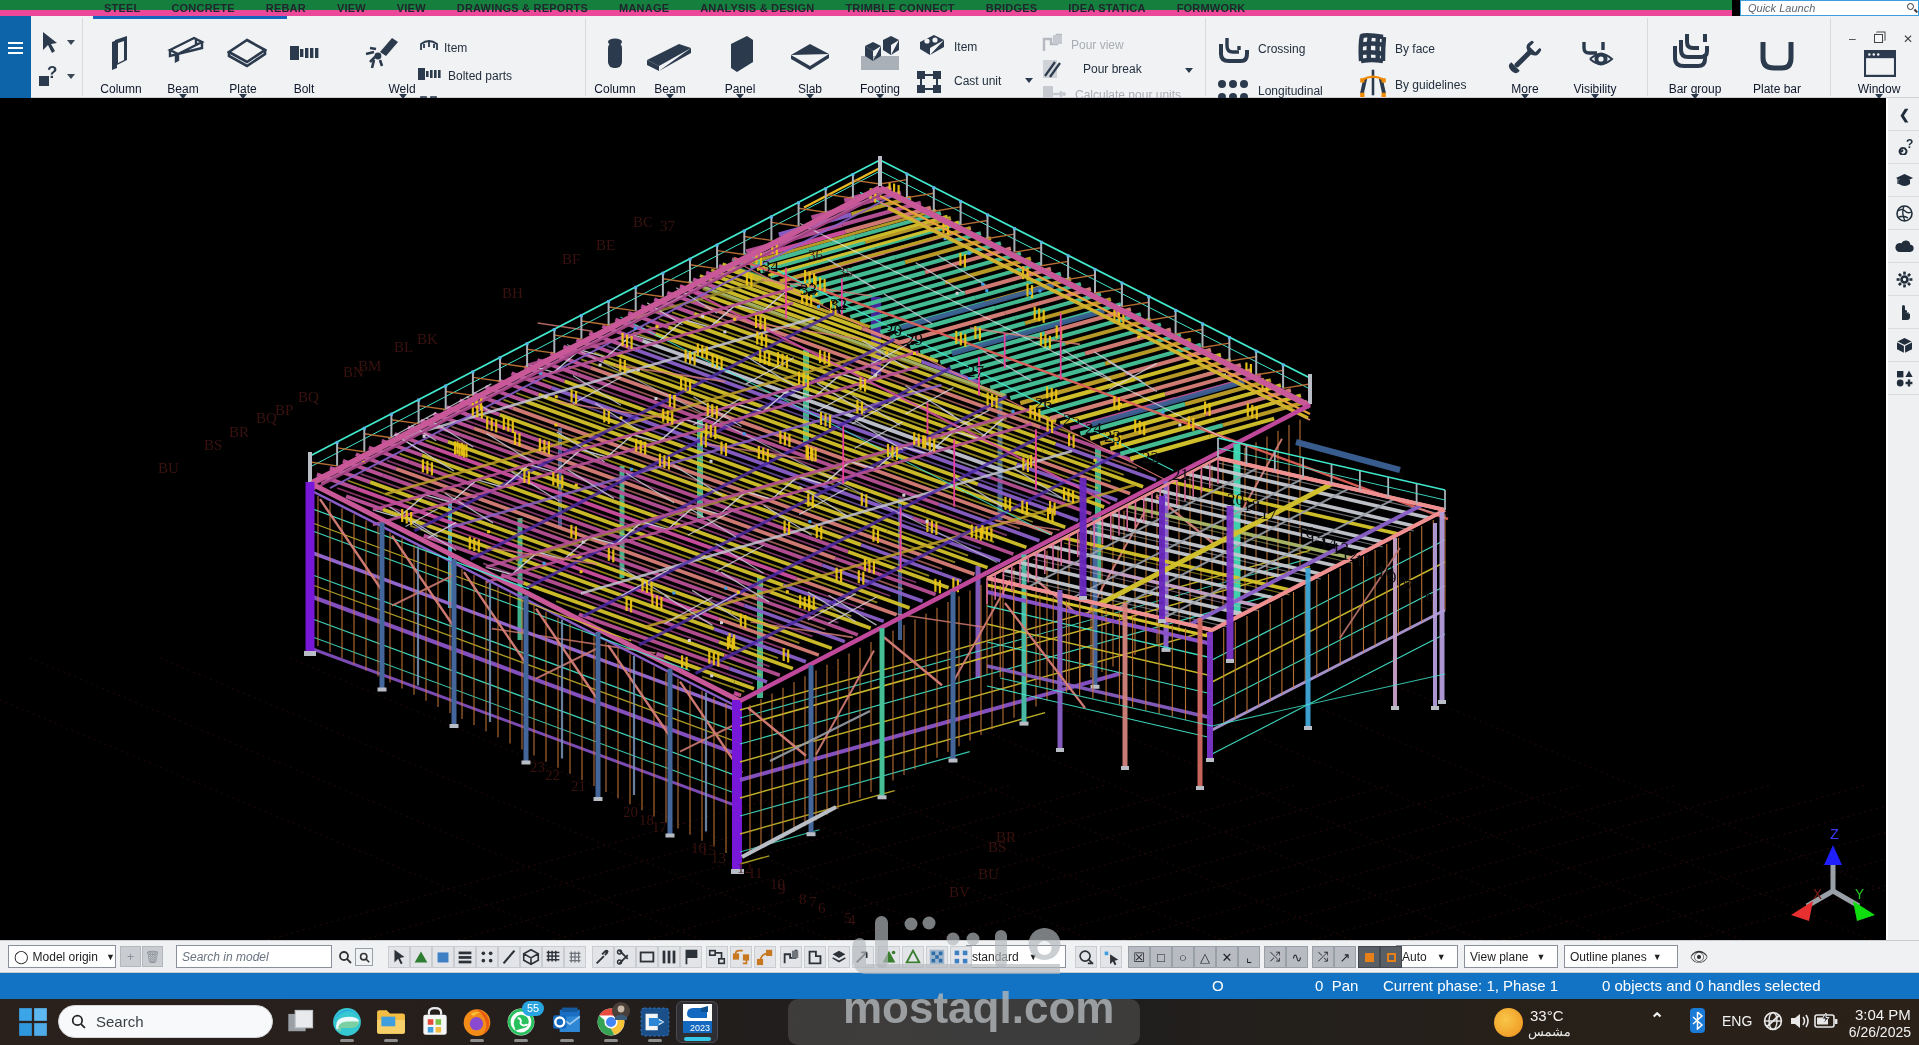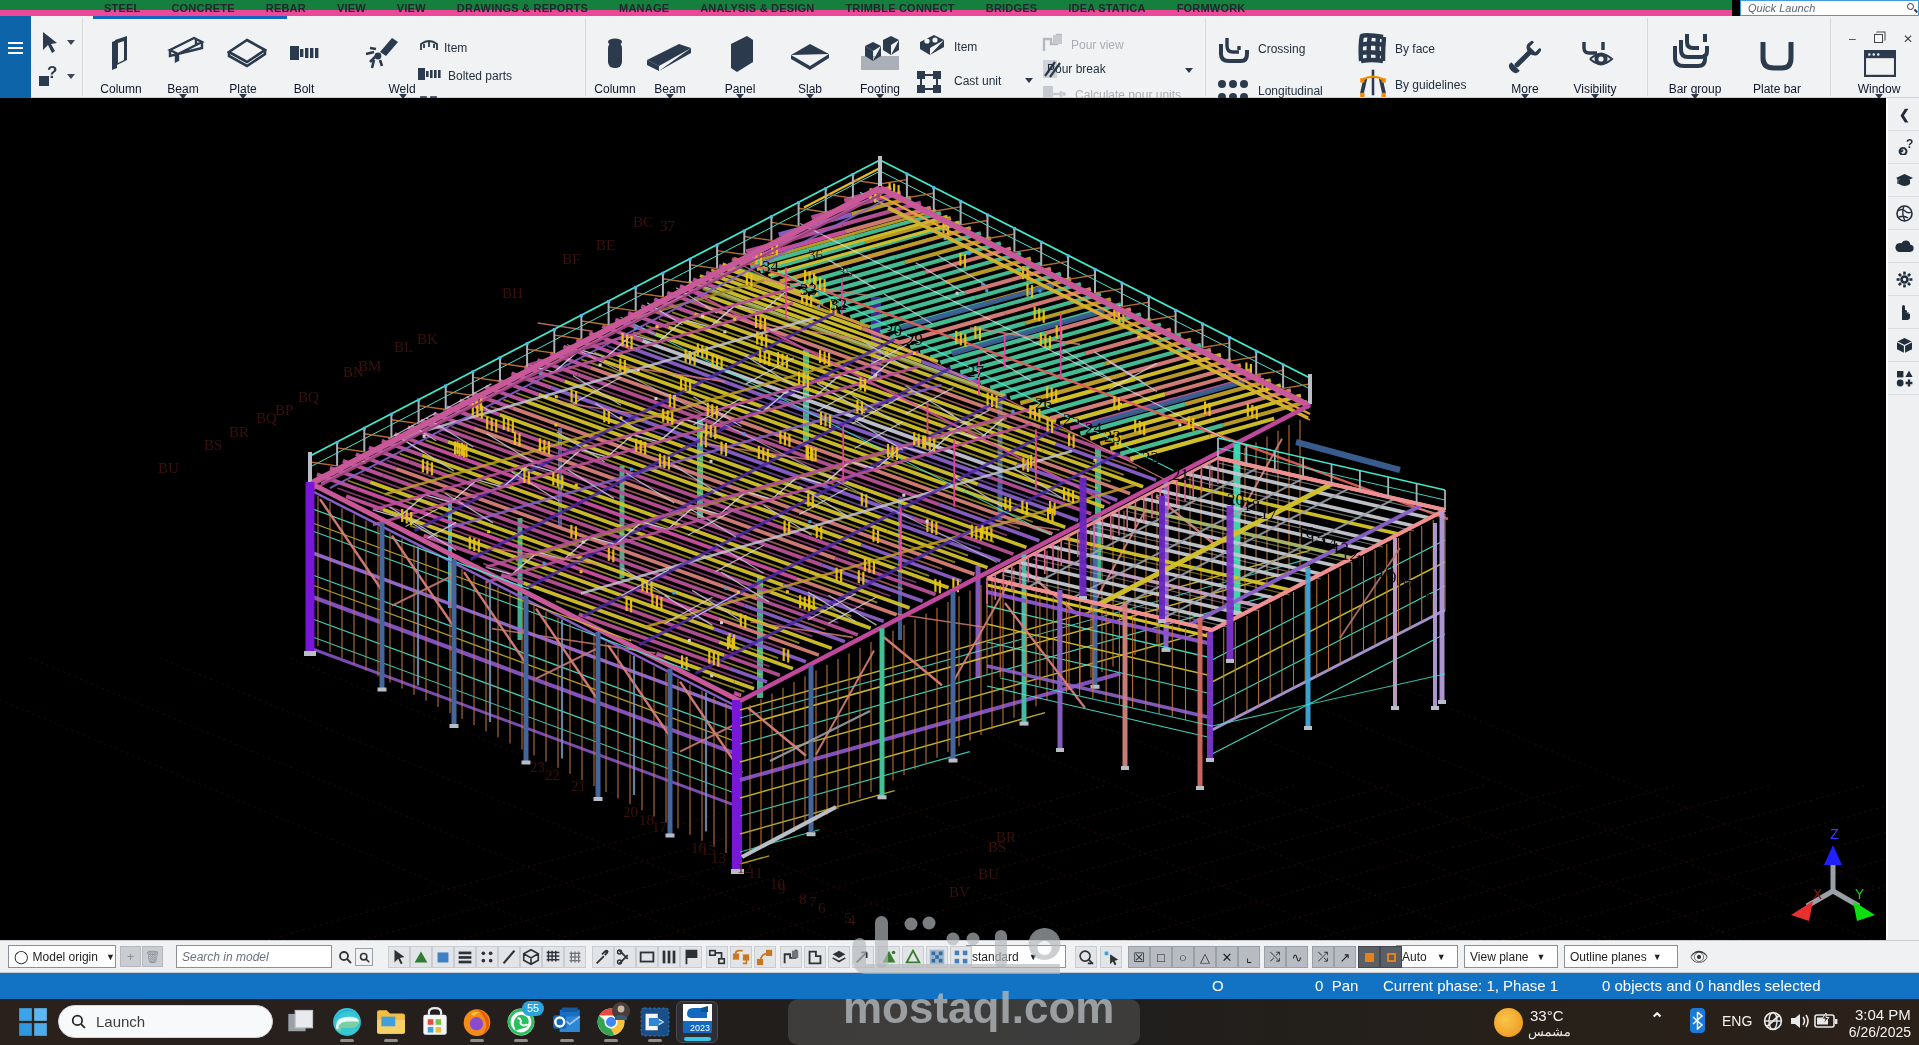--- a/index.html
+++ b/index.html
@@ -201,21 +201,21 @@
    <svg class="ic" style="left:1010px;top:16px" width="24" height="22" viewBox="0 0 24 22">
           <path d="M3 19 L3 7 L10 7 L10 12 L16 12 L16 3 L21 3" fill="none" stroke="#b6bac0" stroke-width="2.4"></path>
           <rect x="12" y="3" width="9" height="9" fill="#c6cad0"></rect>
         </svg>
    <div class="smlbl" style="left:1040px;top:22px">Pour view</div>
    <svg class="ic" style="left:1010px;top:42px" width="24" height="22" viewBox="0 0 24 22">
           <rect x="2" y="2" width="14" height="18" fill="#cfd3d8"></rect>
           <line x1="4" y1="18" x2="14" y2="4" stroke="#2b3a4d" stroke-width="2.2"></line>
           <line x1="9" y1="19" x2="19" y2="5" stroke="#2b3a4d" stroke-width="2.2"></line>
         </svg>
-   <div class="smlbl" style="left:1016px;top:46px;color:#23303e">Pour break</div>
+   <div class="smlbl" style="left:1052px;top:46px;color:#23303e">Pour break</div>
    <div class="caret" style="left:1154px;top:52px;border-top-color:#2b3a4d"></div>
    <svg class="ic" style="left:1010px;top:68px" width="26" height="24" viewBox="0 0 26 24">
           <rect x="2" y="2" width="10" height="20" fill="#c6cad0"></rect>
           <path d="M12 10 L20 10 M20 7 L20 13" stroke="#c6cad0" stroke-width="2.4"></path>
           <circle cx="23" cy="10" r="2" fill="#c6cad0"></circle>
         </svg>
    <div class="smlbl" style="left:1044px;top:72px">Calculate pour units</div>
   </div>
 
   <svg class="ic" style="left:1186px;top:20px" width="34" height="30" viewBox="0 0 34 30">
@@ -1692,21 +1692,21 @@
         <rect x="1" y="1" width="11" height="11" fill="#3ca5e8"></rect>
         <rect x="14" y="1" width="11" height="11" fill="#5db8f0"></rect>
         <rect x="1" y="14" width="11" height="11" fill="#2f97dd"></rect>
         <rect x="14" y="14" width="11" height="11" fill="#4face8"></rect>
       </svg>
  <div style="position:absolute;left:58px;top:6px;width:215px;height:33px;background:#f8f9fa;border:1px solid #d5d7da;border-radius:17px;display:flex;align-items:center;padding-left:12px;color:#333">
    <svg width="15" height="15" viewBox="0 0 14 14">
           <circle cx="6" cy="6" r="4.4" fill="none" stroke="#222" stroke-width="1.6"></circle>
           <line x1="9.4" y1="9.4" x2="13" y2="13" stroke="#222" stroke-width="1.6"></line>
         </svg>
-   <span style="margin-left:10px;font-size:15px;color:#3a3f44">Launch</span>
+   <span style="margin-left:10px;font-size:15px;color:#3a3f44">Search</span>
  </div>
  <svg class="tbi" style="left:286px" width="26" height="26" viewBox="0 0 26 26">
         <rect x="2" y="6" width="15" height="15" fill="#9aa0a6"></rect>
         <rect x="8" y="3" width="15" height="15" fill="#e8eaed" stroke="#c0c3c8"></rect>
       </svg>
  <svg class="tbi" style="left:332px" width="27" height="27" viewBox="0 0 27 27">
         <circle cx="13.5" cy="13.5" r="12.5" fill="#35c8d0"></circle>
         <path d="M2 13 A 12 12 0 0 1 25 10 Q20 2 12 4 Q4 6 2 13" fill="#2aa5e8"></path>
         <path d="M4 20 Q2 10 12 9 Q22 8 24 12 Q25 17 19 17 L10 17 Q7 17 8 20 Z" fill="#fff" opacity="0.9"></path>
         <path d="M6 22 Q4 14 13 13 L24 13 Q24 18 18 19 L9 19 Q7 19 8 22 Z" fill="#7ad0a2"></path>

